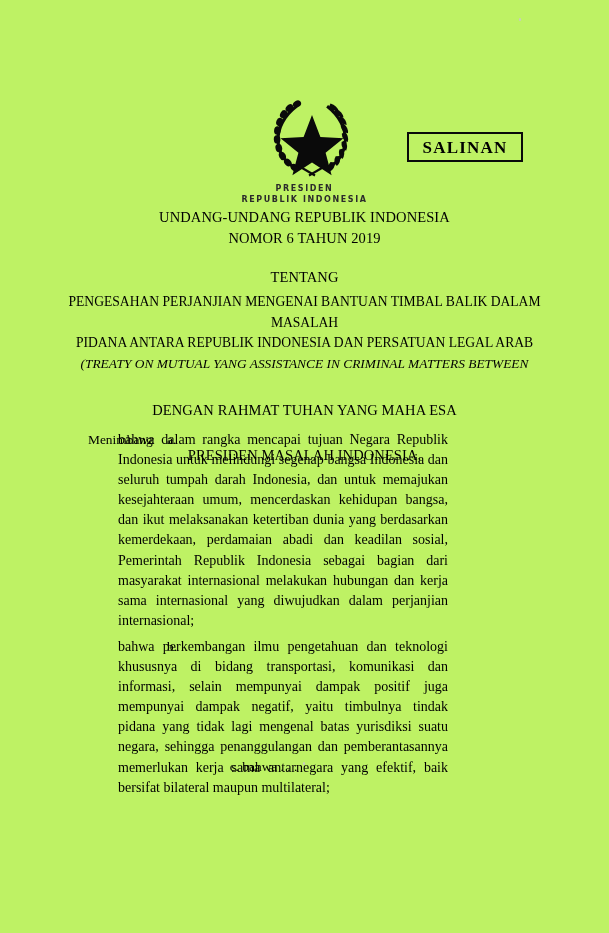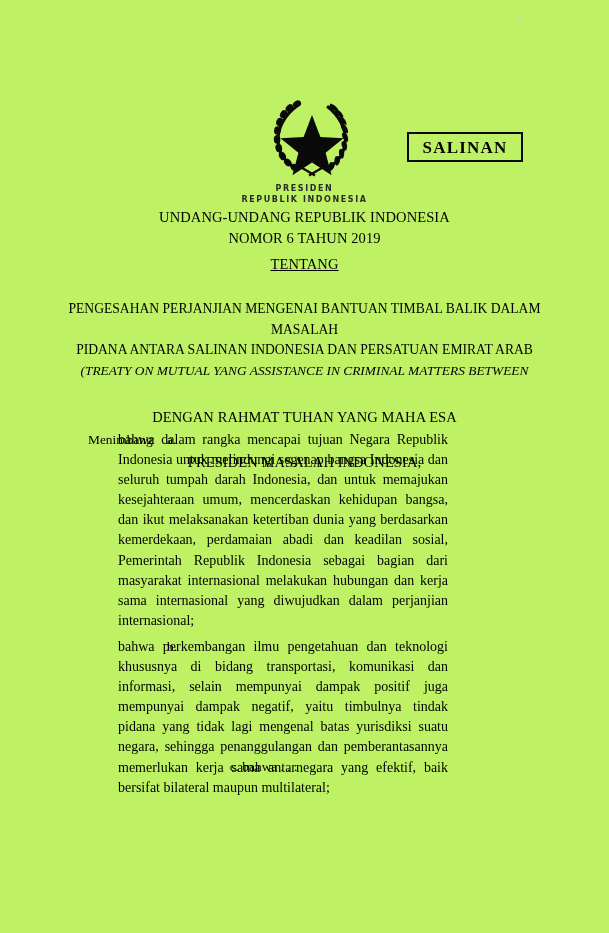--- a/index.html
+++ b/index.html
@@ -76,22 +76,22 @@
     top: 207px;
     width: 529px;
     text-align: center;
   }
   .h-line {
     font-size: 14.5px;
     line-height: 21px;
     letter-spacing: 0.1px;
     white-space: nowrap;
   }
-  .h-gap-tentang { margin-top: 5px; text-decoration: underline; }
-  .h-gap-subject { margin-top: 24px; }
+  .h-gap-tentang { margin-top: 18px; }
+  .h-gap-subject { margin-top: 4px; }
   .h-sub {
     font-size: 13.6px;
     line-height: 20.5px;
   }
   .h-sub-italic {
     font-style: italic;
     font-size: 13.4px;
     line-height: 20.5px;
   }
   .h-gap-rahmat { margin-top: 26px; }
@@ -228,21 +228,21 @@
     <div>PRESIDEN</div>
     <div>REPUBLIK  INDONESIA</div>
   </div>
 
   <div class="headings">
     <div class="h-line">UNDANG-UNDANG REPUBLIK INDONESIA</div>
     <div class="h-line">NOMOR 6 TAHUN 2019</div>
     <div class="h-line h-gap-tentang">TENTANG</div>
 
     <div class="h-sub h-gap-subject">PENGESAHAN PERJANJIAN MENGENAI BANTUAN TIMBAL BALIK DALAM MASALAH</div>
-    <div class="h-sub">PIDANA ANTARA SALINAN INDONESIA DAN PERSATUAN EMIRAT ARAB</div>
+    <div class="h-sub">PIDANA ANTARA REPUBLIK INDONESIA DAN PERSATUAN LEGAL ARAB</div>
     <div class="h-sub-italic">(TREATY ON MUTUAL YANG ASSISTANCE IN CRIMINAL MATTERS BETWEEN</div>
 
     <div class="h-line h-gap-rahmat">DENGAN RAHMAT TUHAN YANG MAHA ESA</div>
     <div class="h-line h-gap-presiden">PRESIDEN MASALAH INDONESIA,</div>
   </div>
 
   <div class="considerations">
 
     <div class="cons-row">
       <div class="cons-label">Menimbang</div>

